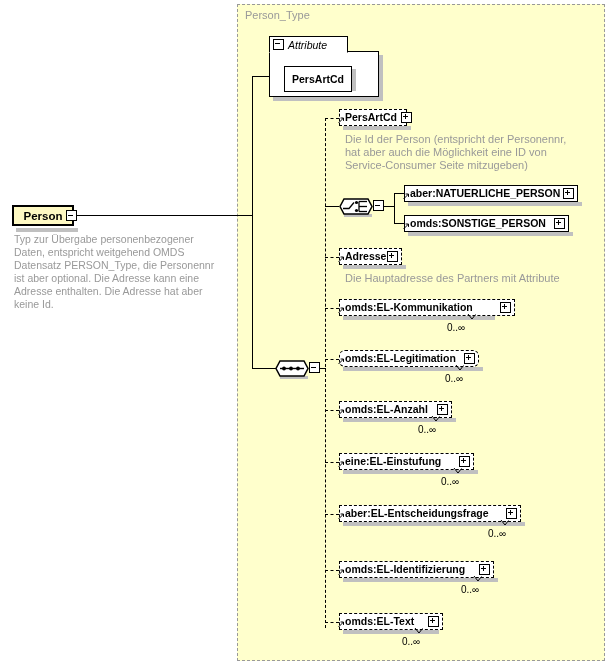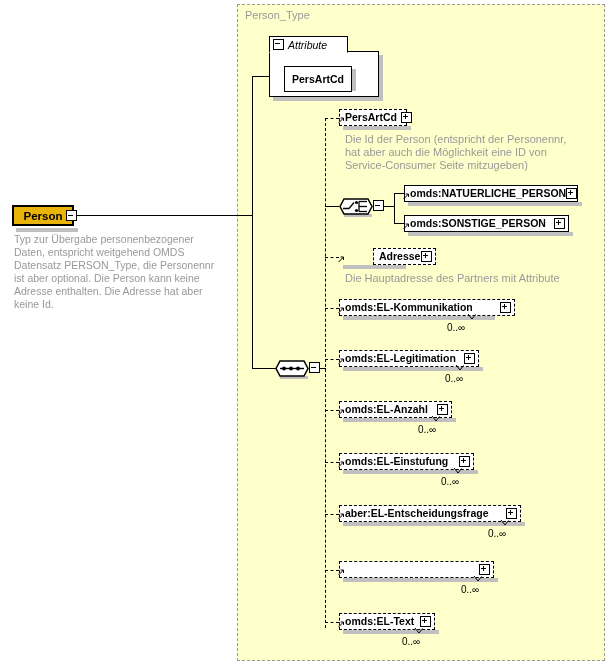--- a/index.html
+++ b/index.html
@@ -80,21 +80,21 @@
   .collapse-btn::before{
     content:"";position:absolute;left:1px;top:3.5px;width:5px;height:1.5px;background:#000;
   }
 
   
   .root-node{
     position:absolute;
     left:8px;top:205px;
     width:62px;height:21px;
     border:2px solid #000000;
-    background:#eab308;
+    background:#fef9c3;
     box-sizing:border-box;
     display:flex;align-items:center;justify-content:center;
     font-size:11.5px;font-weight:bold;color:#000;
     font-family:"Liberation Sans", sans-serif;
   }
   .root-desc{
     position:absolute;
     left:10px;top:233px;
     width:212px;
     font-size:10.5px;
@@ -191,21 +191,21 @@
 
   <div class="type-container"></div>
   <div class="type-title">Person_Type</div>
 
   <div class="shadow" style="left:12px;top:228px;width:62px;height:4px;"></div>
   <div class="root-node">
     <span class="lbl">Person</span>
   </div>
   <div class="collapse-btn" style="left:62px;top:210px;"></div>
 
-  <div class="root-desc">Typ zur Übergabe personenbezogener Daten, entspricht weitgehend OMDS Datensatz PERSON_Type, die Personennr ist aber optional. Die Person kann keine Adresse enthalten. Die Adresse hat aber keine Id.</div>
+  <div class="root-desc">Typ zur Übergabe personenbezogener Daten, entspricht weitgehend OMDS Datensatz PERSON_Type, die Personennr ist aber optional. Die Adresse kann eine Adresse enthalten. Die Adresse hat aber keine Id.</div>
 
   <div class="line-h" style="left:73px;top:215px;width:175px;"></div>
 
   <div class="shadow" style="left:269px;top:97px;width:110px;height:4px;"></div>
   <div class="shadow" style="left:375px;top:55px;width:4px;height:46px;"></div>
   <div class="attr-box"></div>
   <div class="attr-tab">
     <span class="expander"></span>
     <span class="lbl">Attribute</span>
   </div>
@@ -260,39 +260,39 @@
   <div class="shadow" style="left:340px;top:214px;width:28px;height:3px;"></div>
   <div class="comp-btn" style="left:369px;top:200px;"></div>
 
   <div class="line-h" style="left:380px;top:206px;width:10px;"></div>
   <div class="line-v" style="left:390px;top:193px;height:30px;"></div>
   <div class="line-h" style="left:390px;top:193px;width:10px;"></div>
   <div class="line-h" style="left:390px;top:223px;width:10px;"></div>
 
   <div class="shadow" style="left:404px;top:202px;width:174px;height:4px;"></div>
   <div class="node solid" style="left:400px;top:185px;width:174px;">
-    <span class="lbl">omds:NATUERLICHE_PERSON</span>
+    <span class="lbl">aber:NATUERLICHE_PERSON</span>
     <span class="expander plus" style="margin-left:auto;"></span>
   </div>
   <svg class="arrow" style="left:399px;top:193px;" viewBox="0 0 7 7">
     <path d="M0.5 6 L5.5 1 M5.5 1 L2.6 1 M5.5 1 L5.5 3.9" stroke="#000" stroke-width="1" fill="none"></path>
   </svg>
 
   <div class="shadow" style="left:404px;top:232px;width:165px;height:4px;"></div>
   <div class="node solid" style="left:400px;top:215px;width:165px;">
     <span class="lbl">omds:SONSTIGE_PERSON</span>
     <span class="expander plus" style="margin-left:auto;"></span>
   </div>
   <svg class="arrow" style="left:399px;top:223px;" viewBox="0 0 7 7">
     <path d="M0.5 6 L5.5 1 M5.5 1 L2.6 1 M5.5 1 L5.5 3.9" stroke="#000" stroke-width="1" fill="none"></path>
   </svg>
 
   <div class="dline-h" style="left:321px;top:257px;width:14px;"></div>
   <div class="shadow" style="left:339px;top:265px;width:63px;height:4px;"></div>
-  <div class="node dashed" style="left:335px;top:248px;width:63px;margin-left:34px;">
+  <div class="node dashed" style="left:335px;top:248px;width:63px;">
     <span class="lbl">Adresse</span>
     <span class="expander plus" style="margin-left:auto;"></span>
   </div>
   <svg class="arrow" style="left:334px;top:256px;" viewBox="0 0 7 7">
     <path d="M0.5 6 L5.5 1 M5.5 1 L2.6 1 M5.5 1 L5.5 3.9" stroke="#000" stroke-width="1" fill="none"></path>
   </svg>
   <div class="desc" style="left:341px;top:272px;width:230px;">Die Hauptadresse des Partners mit Attribute</div>
 
   <div class="dline-h" style="left:321px;top:308px;width:14px;"></div>
   <div class="shadow" style="left:339px;top:316px;width:152px;height:4px;"></div>
@@ -303,21 +303,21 @@
   <svg class="arrow" style="left:334px;top:307px;" viewBox="0 0 7 7">
     <path d="M0.5 6 L5.5 1 M5.5 1 L2.6 1 M5.5 1 L5.5 3.9" stroke="#000" stroke-width="1" fill="none"></path>
   </svg>
   <svg class="arrow" style="left:463px;top:313px;width:9px;height:9px;" viewBox="0 0 9 9">
     <path d="M1 1 L5 6 L8.5 1.5" stroke="#000" stroke-width="1" fill="none"></path>
   </svg>
   <div class="occ" style="left:443px;top:322px;">0..∞</div>
 
   <div class="dline-h" style="left:321px;top:359px;width:14px;"></div>
   <div class="shadow" style="left:339px;top:367px;width:140px;height:4px;"></div>
-  <div class="node dashed" style="left:335px;top:350px;width:140px;">
+  <div class="node dashed" style="left:335px;top:350px;width:140px;border-radius:6px;">
     <span class="lbl">omds:EL-Legitimation</span>
     <span class="expander plus" style="margin-left:auto;"></span>
   </div>
   <svg class="arrow" style="left:334px;top:358px;" viewBox="0 0 7 7">
     <path d="M0.5 6 L5.5 1 M5.5 1 L2.6 1 M5.5 1 L5.5 3.9" stroke="#000" stroke-width="1" fill="none"></path>
   </svg>
   <svg class="arrow" style="left:451px;top:364px;width:9px;height:9px;" viewBox="0 0 9 9">
     <path d="M1 1 L5 6 L8.5 1.5" stroke="#000" stroke-width="1" fill="none"></path>
   </svg>
   <div class="occ" style="left:441px;top:373px;">0..∞</div>
@@ -332,21 +332,21 @@
     <path d="M0.5 6 L5.5 1 M5.5 1 L2.6 1 M5.5 1 L5.5 3.9" stroke="#000" stroke-width="1" fill="none"></path>
   </svg>
   <svg class="arrow" style="left:427px;top:415px;width:9px;height:9px;" viewBox="0 0 9 9">
     <path d="M1 1 L5 6 L8.5 1.5" stroke="#000" stroke-width="1" fill="none"></path>
   </svg>
   <div class="occ" style="left:414px;top:424px;">0..∞</div>
 
   <div class="dline-h" style="left:321px;top:462px;width:14px;"></div>
   <div class="shadow" style="left:339px;top:470px;width:135px;height:4px;"></div>
   <div class="node dashed" style="left:335px;top:453px;width:135px;">
-    <span class="lbl">omds:EL-Einstufung</span>
+    <span class="lbl">eine:EL-Einstufung</span>
     <span class="expander plus" style="margin-left:auto;"></span>
   </div>
   <svg class="arrow" style="left:334px;top:461px;" viewBox="0 0 7 7">
     <path d="M0.5 6 L5.5 1 M5.5 1 L2.6 1 M5.5 1 L5.5 3.9" stroke="#000" stroke-width="1" fill="none"></path>
   </svg>
   <svg class="arrow" style="left:449px;top:467px;width:9px;height:9px;" viewBox="0 0 9 9">
     <path d="M1 1 L5 6 L8.5 1.5" stroke="#000" stroke-width="1" fill="none"></path>
   </svg>
   <div class="occ" style="left:437px;top:476px;">0..∞</div>
 
@@ -360,33 +360,34 @@
     <path d="M0.5 6 L5.5 1 M5.5 1 L2.6 1 M5.5 1 L5.5 3.9" stroke="#000" stroke-width="1" fill="none"></path>
   </svg>
   <svg class="arrow" style="left:496px;top:519px;width:9px;height:9px;" viewBox="0 0 9 9">
     <path d="M1 1 L5 6 L8.5 1.5" stroke="#000" stroke-width="1" fill="none"></path>
   </svg>
   <div class="occ" style="left:484px;top:528px;">0..∞</div>
 
   <div class="dline-h" style="left:321px;top:570px;width:14px;"></div>
   <div class="shadow" style="left:339px;top:578px;width:155px;height:4px;"></div>
   <div class="node dashed" style="left:335px;top:561px;width:155px;">
+    <span class="lbl">omds:EL-Identifizierung</span>
     <span class="expander plus" style="margin-left:auto;"></span>
   </div>
   <svg class="arrow" style="left:334px;top:569px;" viewBox="0 0 7 7">
     <path d="M0.5 6 L5.5 1 M5.5 1 L2.6 1 M5.5 1 L5.5 3.9" stroke="#000" stroke-width="1" fill="none"></path>
   </svg>
   <svg class="arrow" style="left:469px;top:575px;width:9px;height:9px;" viewBox="0 0 9 9">
     <path d="M1 1 L5 6 L8.5 1.5" stroke="#000" stroke-width="1" fill="none"></path>
   </svg>
   <div class="occ" style="left:457px;top:584px;">0..∞</div>
 
   <div class="dline-h" style="left:321px;top:622px;width:14px;"></div>
   <div class="shadow" style="left:339px;top:630px;width:96px;height:4px;"></div>
-  <div class="node dashed" style="left:335px;top:613px;width:96px;">
+  <div class="node dashed" style="left:335px;top:613px;width:104px;">
     <span class="lbl">omds:EL-Text</span>
     <span class="expander plus" style="margin-left:auto;"></span>
   </div>
   <svg class="arrow" style="left:334px;top:621px;" viewBox="0 0 7 7">
     <path d="M0.5 6 L5.5 1 M5.5 1 L2.6 1 M5.5 1 L5.5 3.9" stroke="#000" stroke-width="1" fill="none"></path>
   </svg>
   <svg class="arrow" style="left:410px;top:627px;width:9px;height:9px;" viewBox="0 0 9 9">
     <path d="M1 1 L5 6 L8.5 1.5" stroke="#000" stroke-width="1" fill="none"></path>
   </svg>
   <div class="occ" style="left:398px;top:636px;">0..∞</div>

